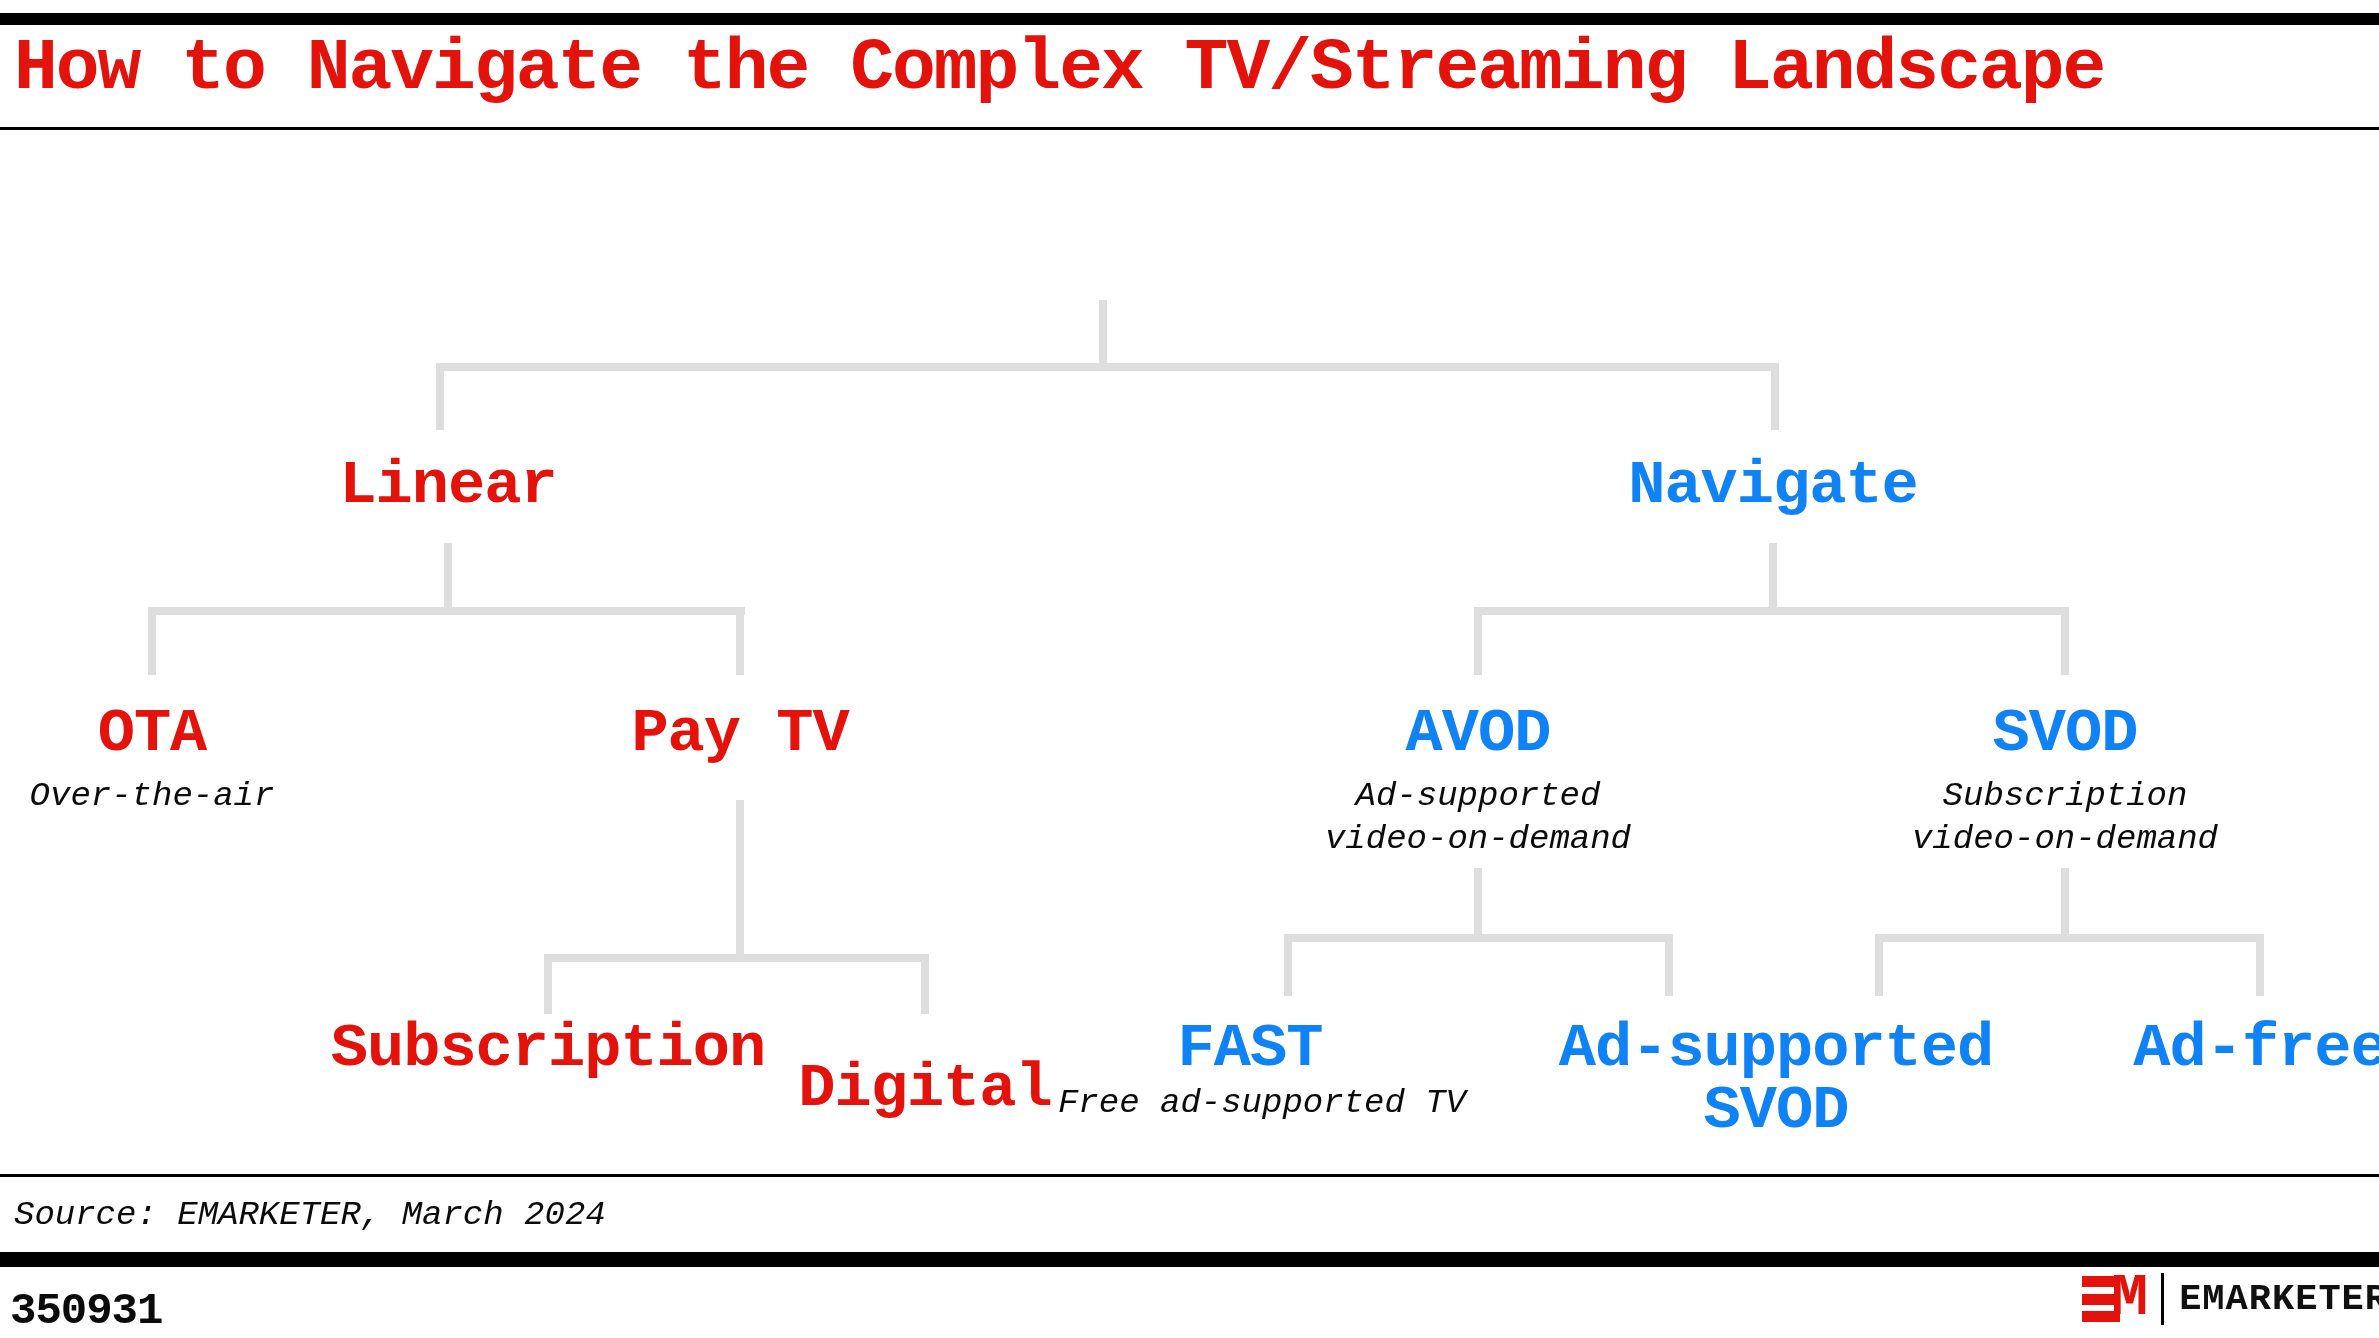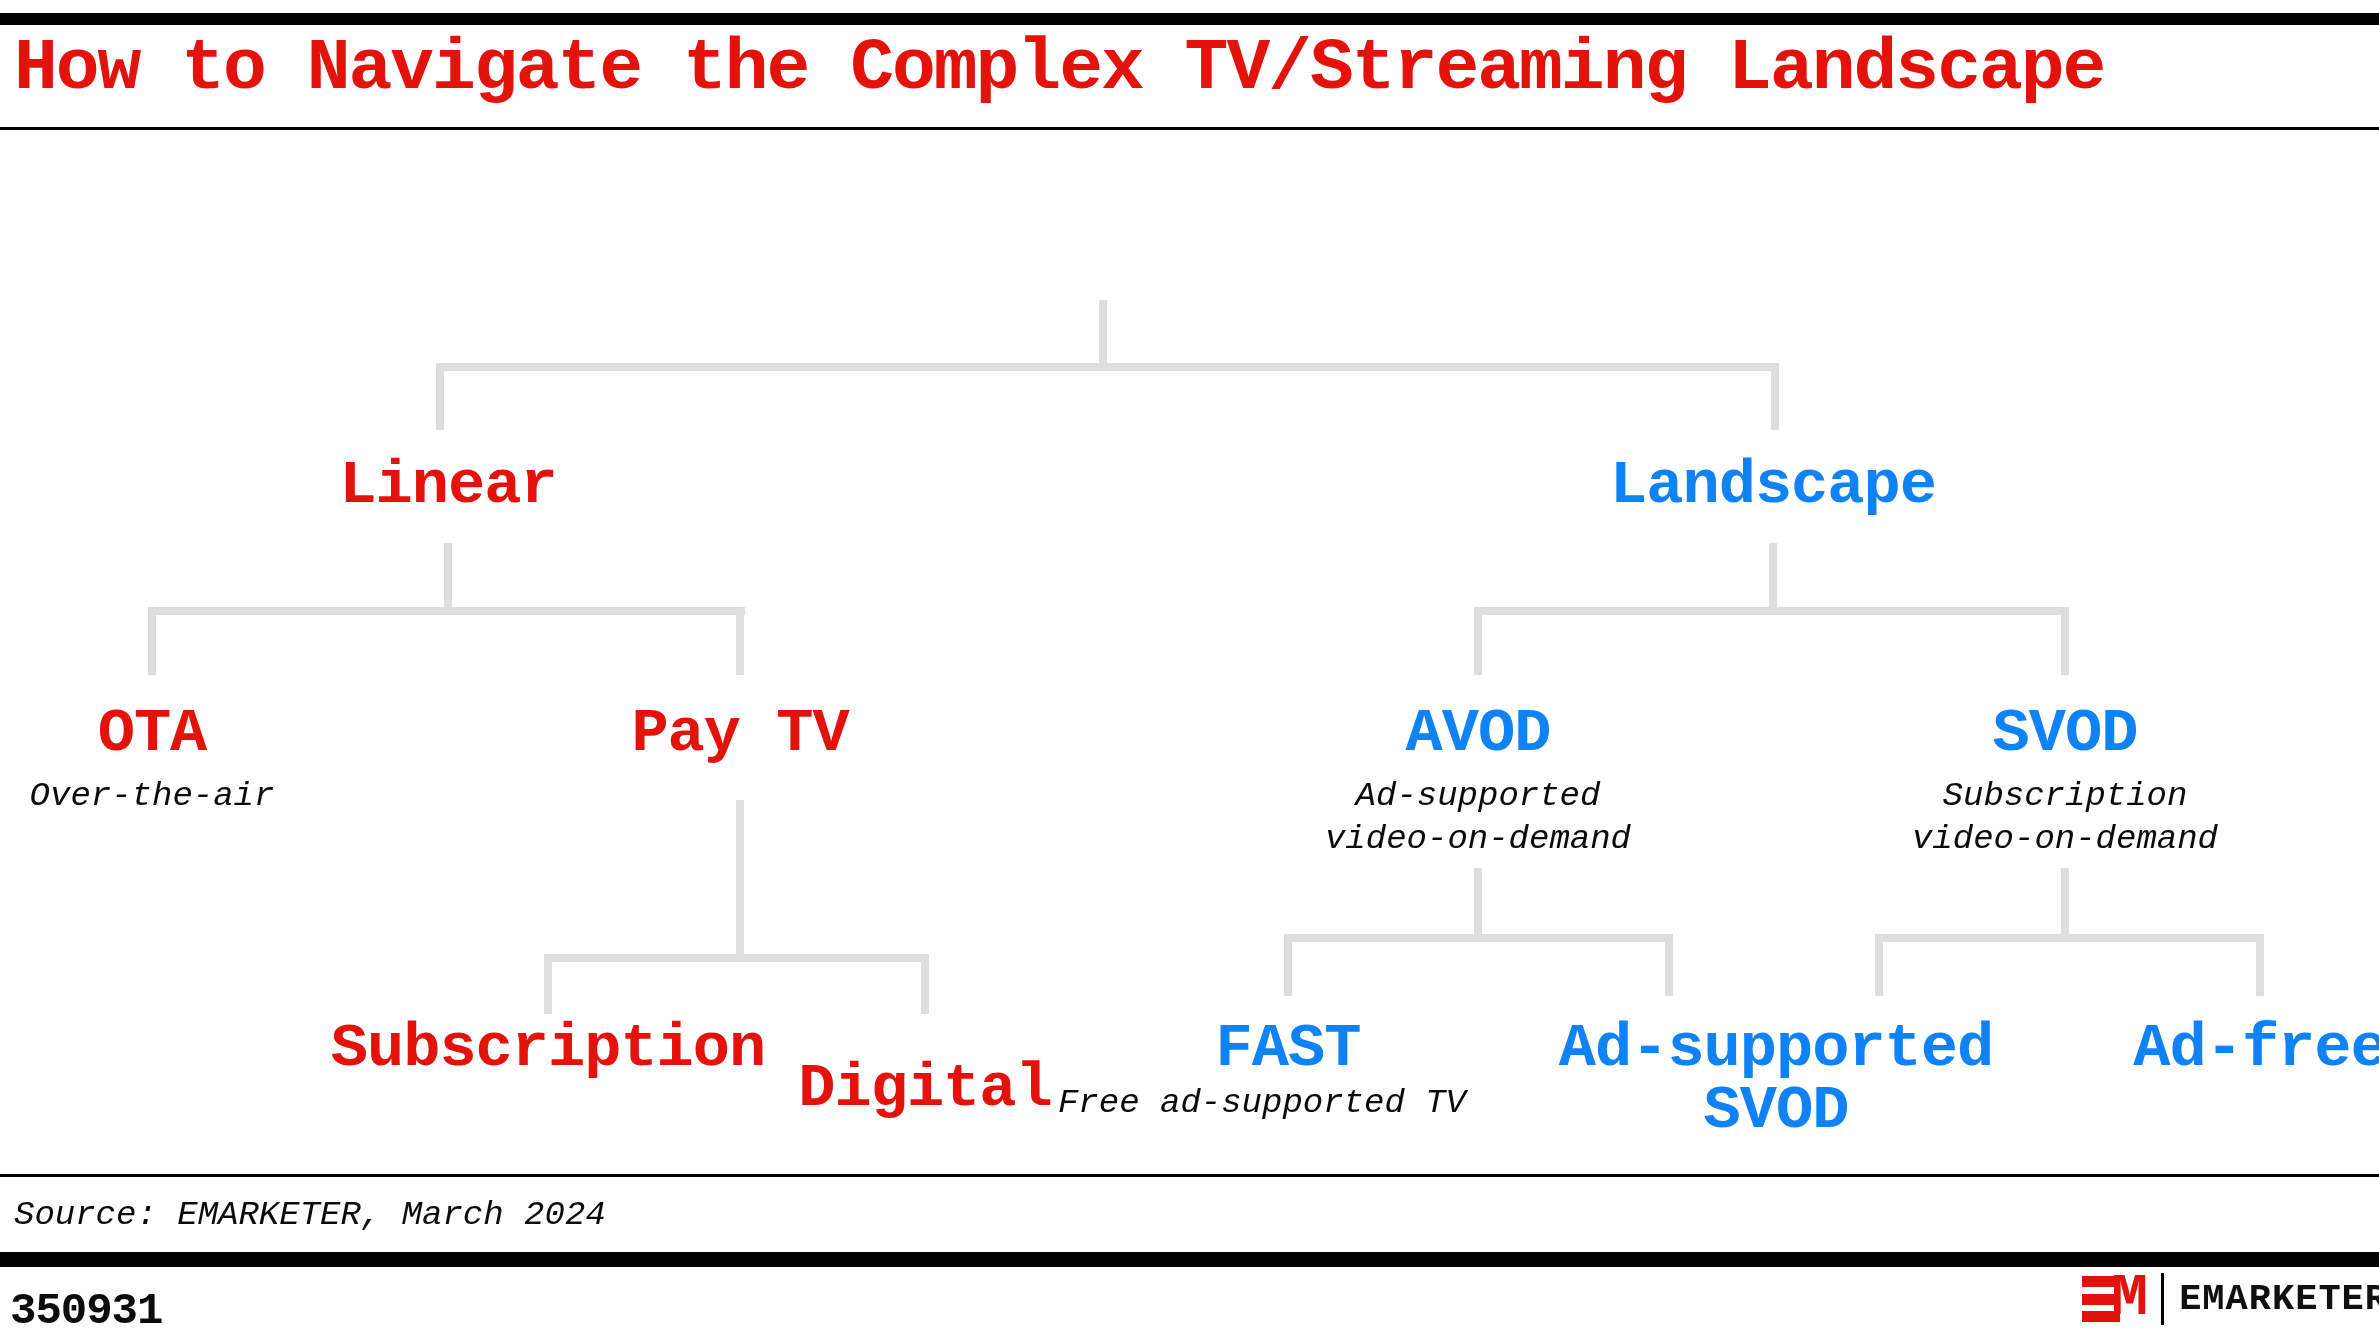--- a/index.html
+++ b/index.html
@@ -82,21 +82,21 @@
   <div class="title">How to Navigate the Complex TV/Streaming Landscape</div>
   <div class="rule title-rule"></div>
 
 
   <div class="line v" style="left:1099px;top:300px;height:63px;"></div>
   <div class="line h" style="left:436px;top:363px;width:1343px;"></div>
   <div class="line v" style="left:436px;top:371px;height:59px;"></div>
   <div class="line v" style="left:1771px;top:371px;height:59px;"></div>
 
   <div class="node red" style="left:448px;top:455px;">Linear</div>
-  <div class="node blue" style="left:1773px;top:455px;">Landscape</div>
+  <div class="node blue" style="left:1773px;top:455px;">Navigate</div>
 
   <div class="line v" style="left:444px;top:543px;height:64px;"></div>
   <div class="line h" style="left:148px;top:607px;width:597px;"></div>
   <div class="line v" style="left:148px;top:615px;height:60px;"></div>
   <div class="line v" style="left:736px;top:615px;height:60px;"></div>
 
   <div class="line v" style="left:1769px;top:543px;height:64px;"></div>
   <div class="line h" style="left:1474px;top:607px;width:595px;"></div>
   <div class="line v" style="left:1474px;top:615px;height:60px;"></div>
   <div class="line v" style="left:2061px;top:615px;height:60px;"></div>
@@ -129,21 +129,21 @@
   <div class="line v" style="left:1665px;top:942px;height:54px;"></div>
 
   <div class="line v" style="left:2061px;top:868px;height:66px;"></div>
   <div class="line h" style="left:1875px;top:934px;width:389px;"></div>
   <div class="line v" style="left:1875px;top:942px;height:54px;"></div>
   <div class="line v" style="left:2256px;top:942px;height:54px;"></div>
 
   <div class="node red" style="left:548px;top:1018px;">Subscription</div>
   <div class="node red" style="left:925px;top:1018px;margin-top:40px;">Digital</div>
 
-  <div class="node blue" style="left:1288px;top:1018px;">FAST</div>
+  <div class="node blue" style="left:1250px;top:1018px;">FAST</div>
   <div class="sub" style="left:1262px;top:1082px;">Free ad-supported TV</div>
 
   <div class="node blue two-line" style="left:1776px;top:1018px;">
     <div>Ad-supported</div>
     <div>SVOD</div>
   </div>
 
   <div class="node blue" style="left:2260px;top:1018px;">Ad-free</div>
 
   <div class="rule source-rule"></div>

